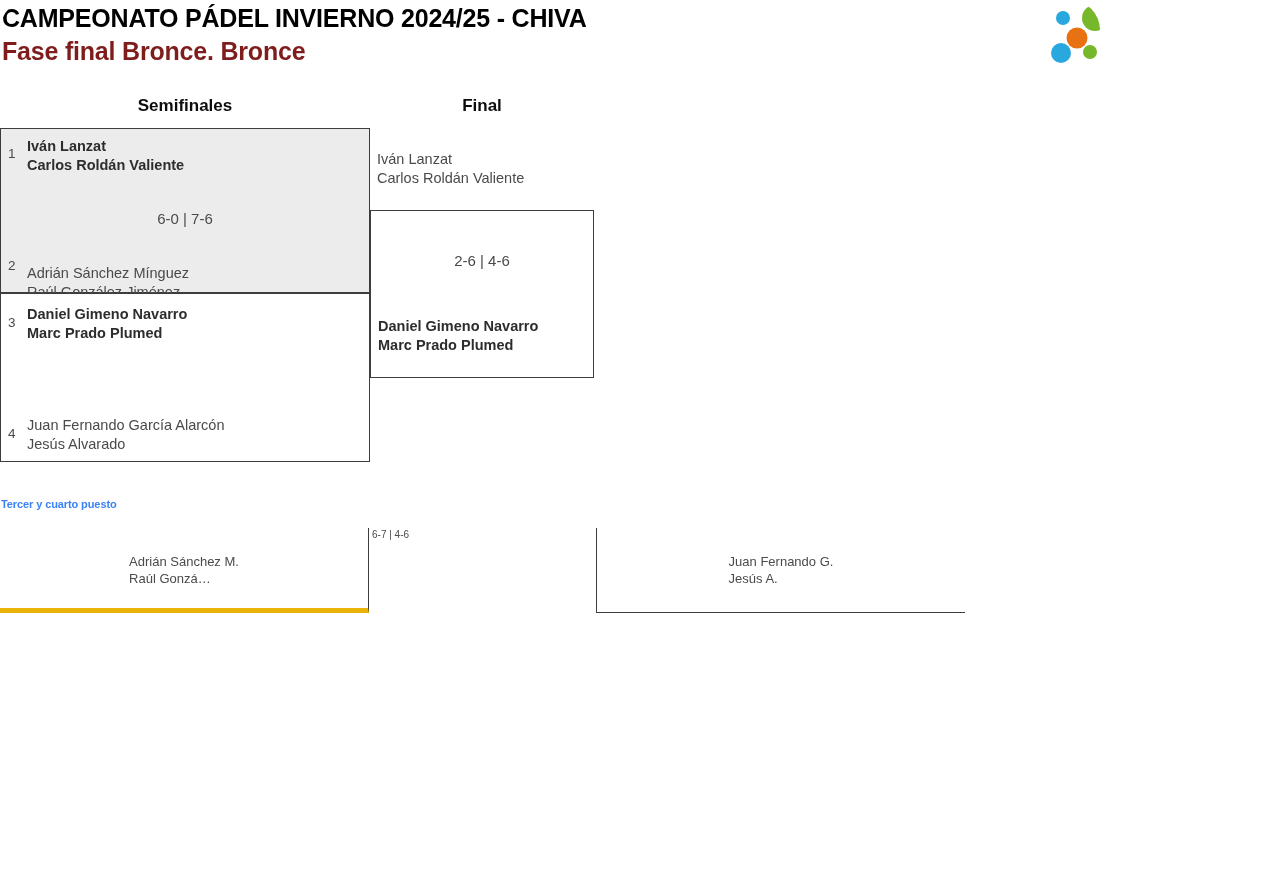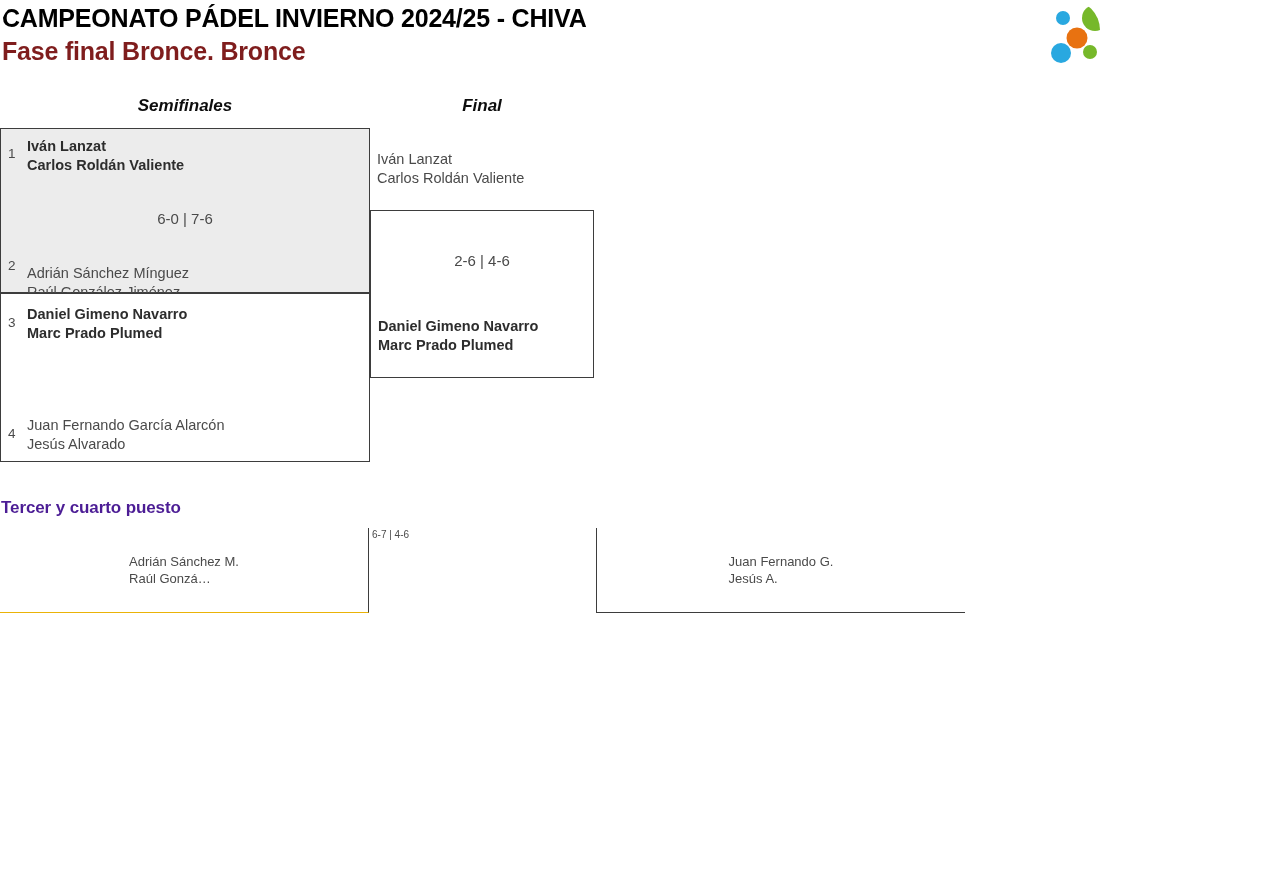--- a/index.html
+++ b/index.html
@@ -28,21 +28,20 @@
     line-height: 33px; letter-spacing: -0.2px;
     white-space: nowrap;
   }
   .logo { left: 1050px; top: 4px; width: 226px; height: 60px; cursor: pointer; }
 
   
   .round-label {
     top: 96px;
     font-size: 17px; font-weight: 700; color: #0d0d0d;
     text-align: center;
-    font-style: italic;
   }
   .round-semis { left: 0; width: 370px; }
   .round-final { left: 370px; width: 224px; }
 
   
   .match-box {
     border: 1px solid #3d3d3d;
     background: #ffffff;
   }
   .match-box.shaded { background: #ececec; }
@@ -58,27 +57,27 @@
   .team span { display: block; }
   .score {
     font-size: 15px; color: #4a4a4a; text-align: center;
     white-space: nowrap;
     margin-top: 8px;
   }
 
   
   .section-heading {
     left: 1px; top: 498px;
-    font-size: 17px; font-weight: 700; color: #4c1d95;
+    font-size: 11px; font-weight: 700; color: #3b82f6;
     letter-spacing: -0.1px;
   }
   .tp-box-left {
     left: 0; top: 528px; width: 369px; height: 85px;
     border-right: 1px solid #3d3d3d;
-    border-bottom: 1px solid #eab308;
+    border-bottom: 5px solid #eab308;
   }
   .tp-box-right {
     left: 596px; top: 528px; width: 369px; height: 85px;
     border-left: 1px solid #3d3d3d;
     border-bottom: 1px solid #3d3d3d;
     padding-left: 26px;
   }
   .tp-team-wrap {
     position: absolute; left: 0; top: 25px; width: 100%;
     text-align: center;

